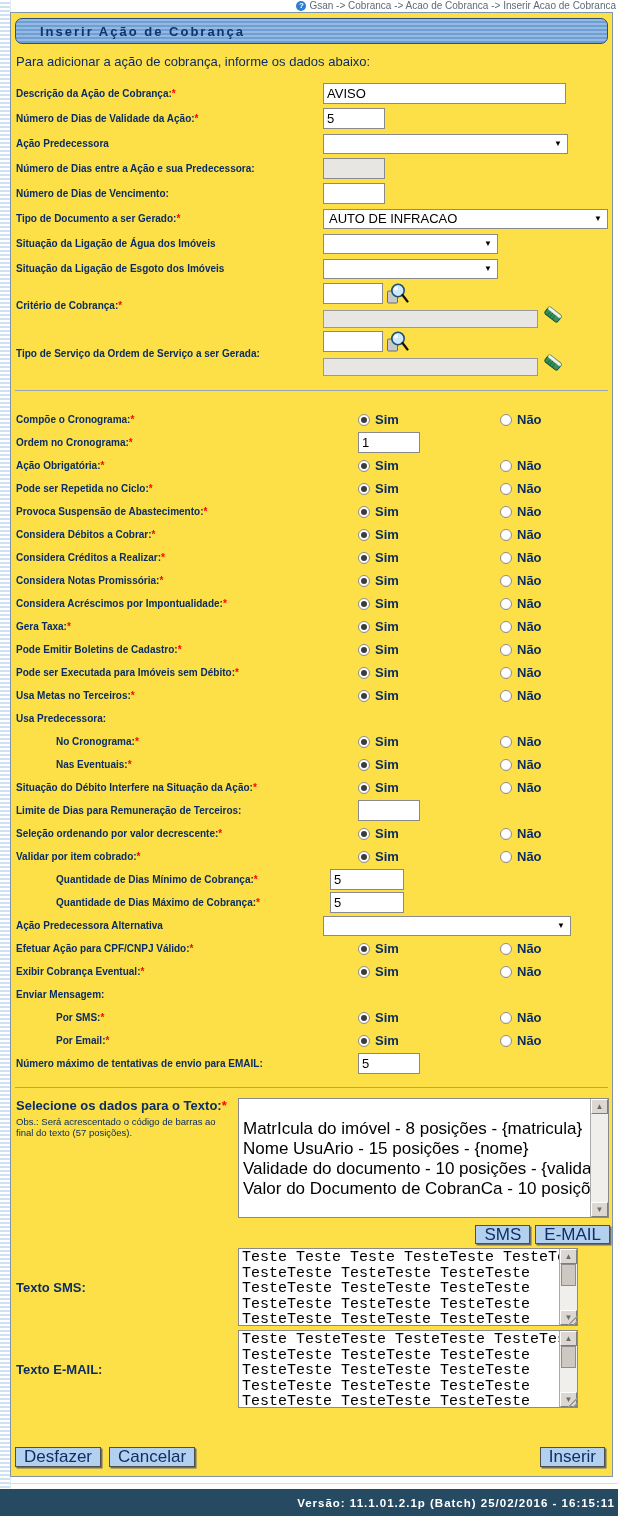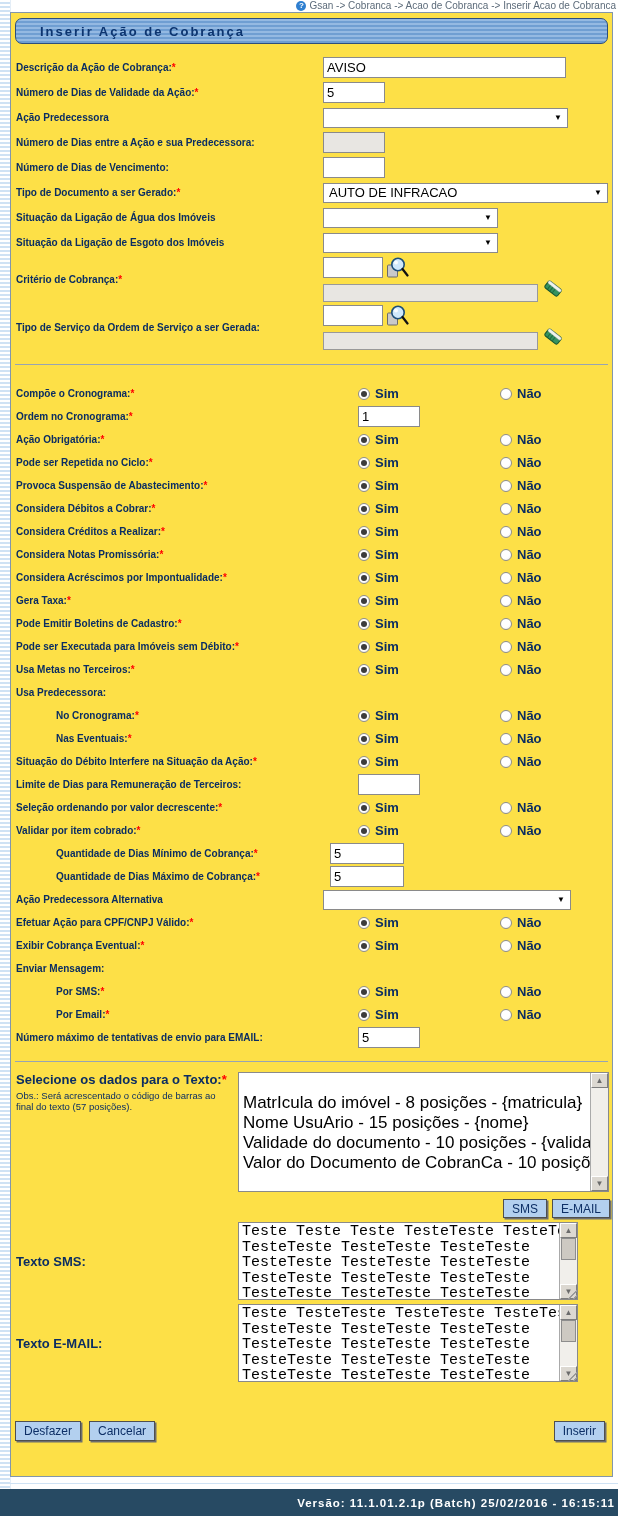--- a/index.html
+++ b/index.html
@@ -110,21 +110,21 @@
   }
   .sbtn {
     height:15px; background:#dcd8d1; border:1px solid; border-color:#fff #7d7d7d #7d7d7d #fff;
     box-sizing:border-box; font-size:8px; color:#6b6b6b; display:flex; align-items:center; justify-content:center;
   }
   .thumb { height:22px; margin:0 1px; background:#cdc9c2; border:1px solid #8d8d8d; box-sizing:border-box; }
 
   .btnrow { display:flex; justify-content:flex-end; gap:5px; padding-right:2px; height:19px; align-items:center; }
   .btn {
     background:#b3d0ef; color:#0d2f66; font-family:"Liberation Sans", sans-serif;
-    font-size:12px; border:1px solid #4f4f4f; box-shadow:1.5px 1.5px 0 #6e6e6e;
+    font-size:17px; border:1px solid #4f4f4f; box-shadow:1.5px 1.5px 0 #6e6e6e;
     height:19px; padding:0 8px; display:flex; align-items:center; cursor:pointer; box-sizing:border-box;
   }
 
   .tarea {
     width:340px; height:78px; box-sizing:border-box; background:#fff; border:1px solid #8a8a8a;
     display:flex; position:relative;
   }
   .tx {
     flex:1; margin:0; padding:1px 0 0 3px; font-family:"Liberation Mono", monospace;
     font-size:15px; line-height:15.5px; color:#000; white-space:pre; overflow:hidden;
@@ -156,20 +156,21 @@
 <div class="breadcrumb">
   <span class="help-ic">?</span>
   <span>Gsan -&gt; Cobranca -&gt; Acao de Cobranca -&gt; Inserir Acao de Cobranca</span>
 </div>
 
 <div class="panel">
 
   <div class="titlebar">
     <span>Inserir Ação de Cobrança</span>
   </div>
+  <div class="subtitle">Para adicionar a ação de cobrança, informe os dados abaixo:</div>
 
   <div class="row f mt11">
     <div class="lbl"><span>Descrição da Ação de Cobrança:</span><span class="req">*</span></div>
     <div class="ctrl">
         <input class="tb w243" value="AVISO" style="">
       </div>
   </div>
   <div class="row f">
     <div class="lbl"><span>Número de Dias de Validade da Ação:</span><span class="req">*</span></div>
     <div class="ctrl">

